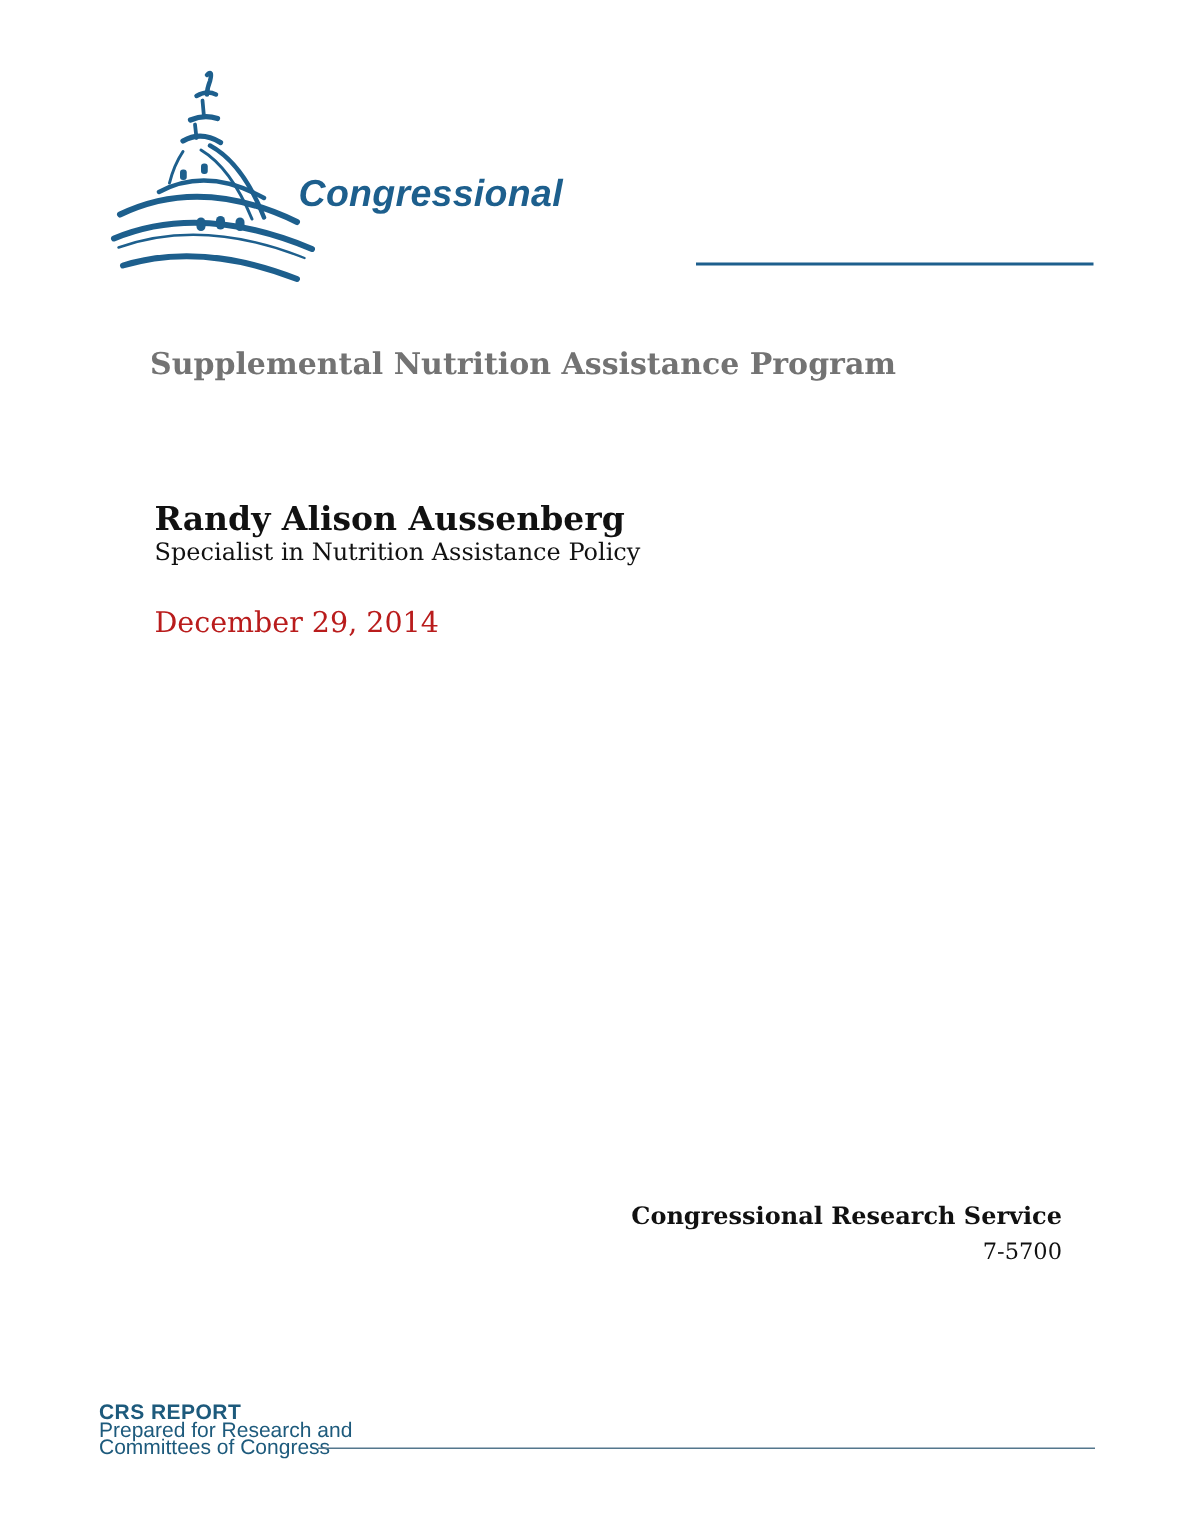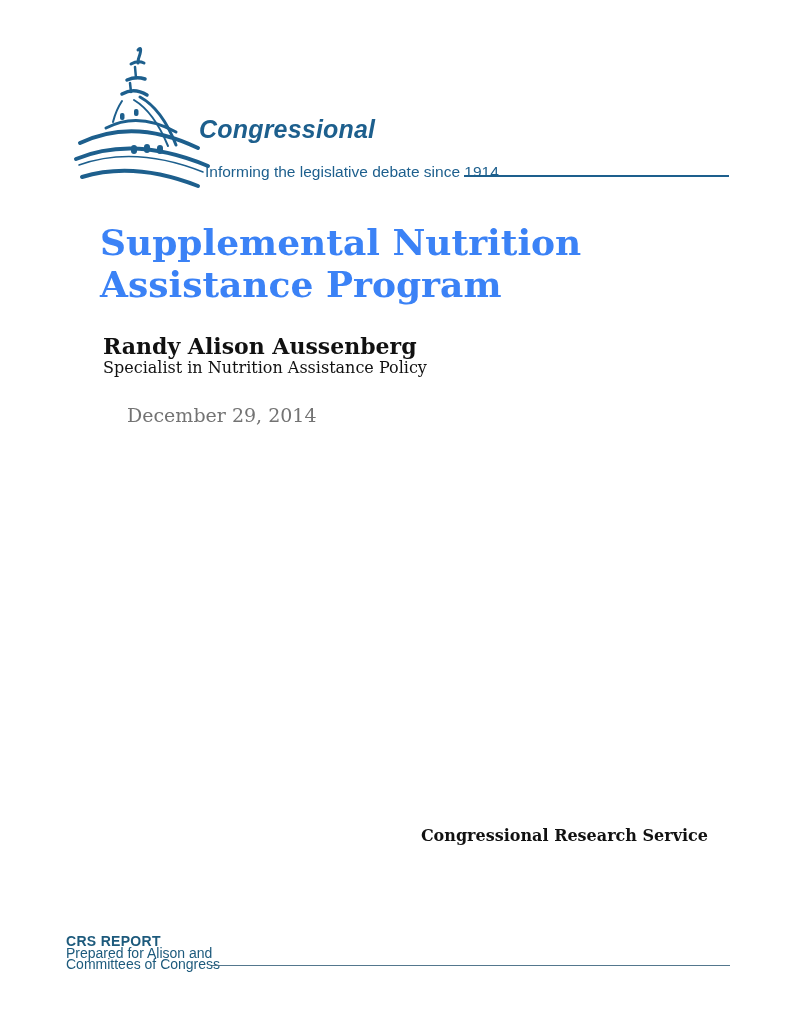--- a/index.html
+++ b/index.html
@@ -54,23 +54,23 @@
   }
 
   
   .report-title {
     position: absolute;
     left: 100px;
     top: 221px;
     width: 640px;
     font-family: "DejaVu Serif", serif;
     font-weight: bold;
-    font-size: 36px;
+    font-size: 20px;
     line-height: 42px;
-    color: #3b82f6;
+    color: #737373;
   }
 
   
   .author-name {
     position: absolute;
     left: 103px;
     top: 333px;
     font-size: 22px;
     font-weight: bold;
     color: #111111;
@@ -82,30 +82,29 @@
     top: 358px;
     font-size: 16px;
     color: #111111;
     white-space: nowrap;
   }
   .report-date {
     position: absolute;
     left: 103px;
     top: 404px;
     font-size: 19px;
-    color: #737373;
-    white-space: nowrap;
-    margin-left: 24px;
+    color: #b91c1c;
+    white-space: nowrap;
   }
 
   
   .publisher-block {
     position: absolute;
     right: 83px;
-    top: 825px;
+    top: 800px;
     text-align: right;
     color: #111111;
   }
   .publisher-org {
     font-size: 16px;
     font-weight: bold;
     line-height: 21px;
     margin-bottom: 3px;
   }
   .publisher-line {
@@ -170,35 +169,35 @@
       <rect x="61" y="99" width="6" height="9" rx="3"></rect>
       <rect x="74" y="98" width="6" height="9" rx="3"></rect>
       <rect x="87" y="99" width="6" height="9" rx="3"></rect>
     </g>
   </svg>
 
   <div class="logo-org">
     <span>Congressional</span><br>
   </div>
 
-  <div class="logo-tagline">Informing the legislative debate since 1914</div>
   <div class="header-rule"></div>
 
   <h1 class="report-title">
     <span>Supplemental Nutrition Assistance Program</span><br>
   </h1>
 
   <div class="author-name">Randy Alison Aussenberg</div>
   <div class="author-role">Specialist in Nutrition Assistance Policy</div>
   <div class="report-date">December 29, 2014</div>
 
   <div class="publisher-block">
     <div class="publisher-org">Congressional Research Service</div>
+    <div class="publisher-line">7-5700</div>
   </div>
 
   <div class="footer-left">
     <div class="footer-label">CRS REPORT</div>
-    <div>Prepared for Alison and</div>
+    <div>Prepared for Research and</div>
     <div>Committees of Congress</div>
   </div>
   <div class="footer-rule"></div>
 
 </div>
 
 </body></html>

